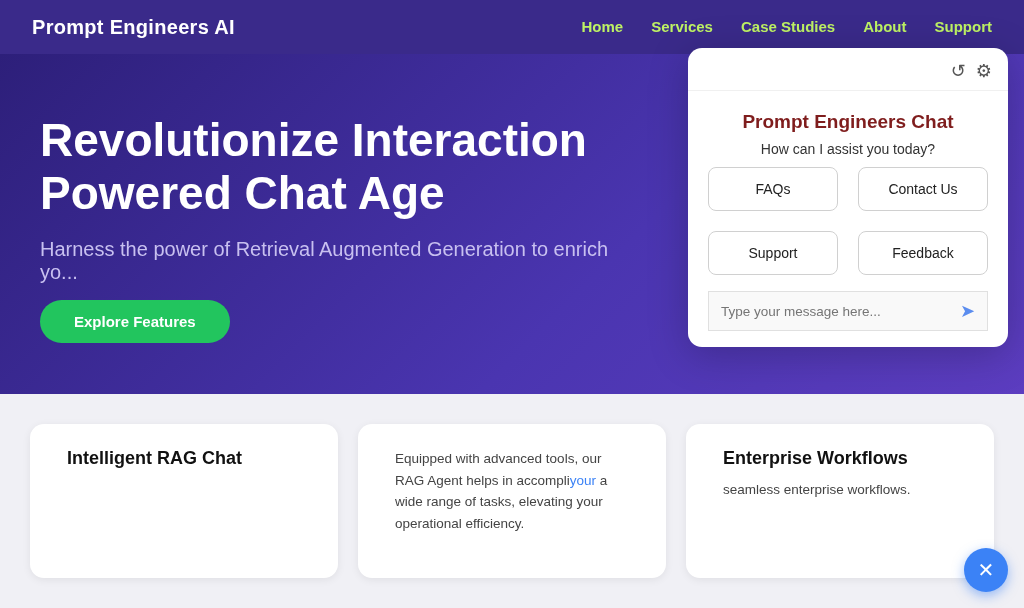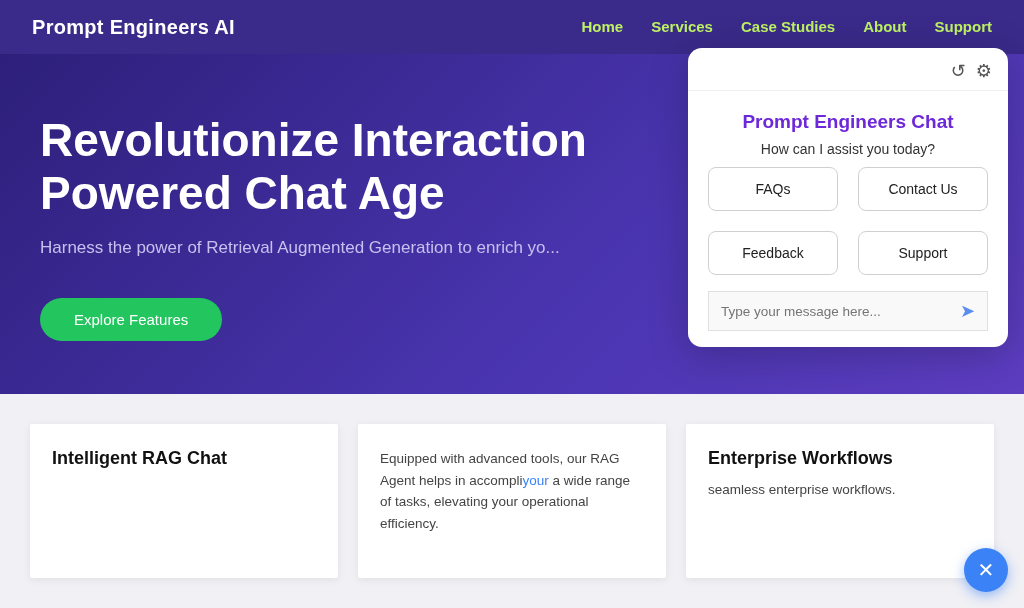--- a/index.html
+++ b/index.html
@@ -43,50 +43,50 @@
     }
     .hero h1 {
       color: #fff;
       font-size: 46px;
       font-weight: 900;
       line-height: 1.15;
       max-width: 650px;
     }
     .hero p {
       color: #c8c0f0;
-      font-size: 17px;
+      font-size: 20px;
       margin-top: 18px;
       max-width: 580px;
     }
     .hero-btn {
-      margin-top: 40px;
+      margin-top: 16px;
       display: inline-block;
       background: #22c55e;
       color: #fff;
       font-size: 15px;
-      font-weight: 400;
+      font-weight: 700;
       padding: 13px 34px;
       border-radius: 30px;
       border: none;
       cursor: pointer;
     }
 
     
     .cards-section {
       background: #f0f0f5;
       display: flex;
       gap: 20px;
       padding: 30px 30px;
       height: 214px;
       overflow: hidden;
     }
     .card {
       background: #fff;
-      border-radius: 2px;
-      padding: 24px 22px;
+      border-radius: 14px;
+      padding: 24px 37px;
       flex: 1;
       box-shadow: 0 2px 8px rgba(0,0,0,0.07);
     }
     .card h3 {
       font-size: 18px;
       font-weight: 800;
       color: #111;
       margin-bottom: 10px;
     }
     .card p {
@@ -123,21 +123,21 @@
       color: #555;
       display: flex;
       align-items: center;
     }
     .chat-body {
       padding: 20px 20px 16px;
     }
     .chat-title {
       font-size: 19px;
       font-weight: 800;
-      color: #6d28d9;
+      color: #7f1d1d;
       text-align: center;
       margin-bottom: 8px;
     }
     .chat-subtitle {
       font-size: 14px;
       color: #333;
       text-align: center;
       margin-bottom: 10px;
     }
     .chat-buttons {
@@ -248,22 +248,22 @@
     <button class="chat-icon-btn" title="Settings">
       <span>⚙</span>
     </button>
   </div>
   <div class="chat-body">
     <div class="chat-title">Prompt Engineers Chat</div>
     <div class="chat-subtitle">How can I assist you today?</div>
     <div class="chat-buttons">
       <button class="chat-btn">FAQs</button>
       <button class="chat-btn">Contact Us</button>
+      <button class="chat-btn">Support</button>
       <button class="chat-btn">Feedback</button>
-      <button class="chat-btn">Support</button>
     </div>
     <div class="chat-input-row">
       <input class="chat-input" type="text" placeholder="Type your message here..." style="">
       <button class="chat-send-btn">
         <span style="font-size:18px; color:#5b8def;">➤</span>
       </button>
     </div>
   </div>
 </div>
 

